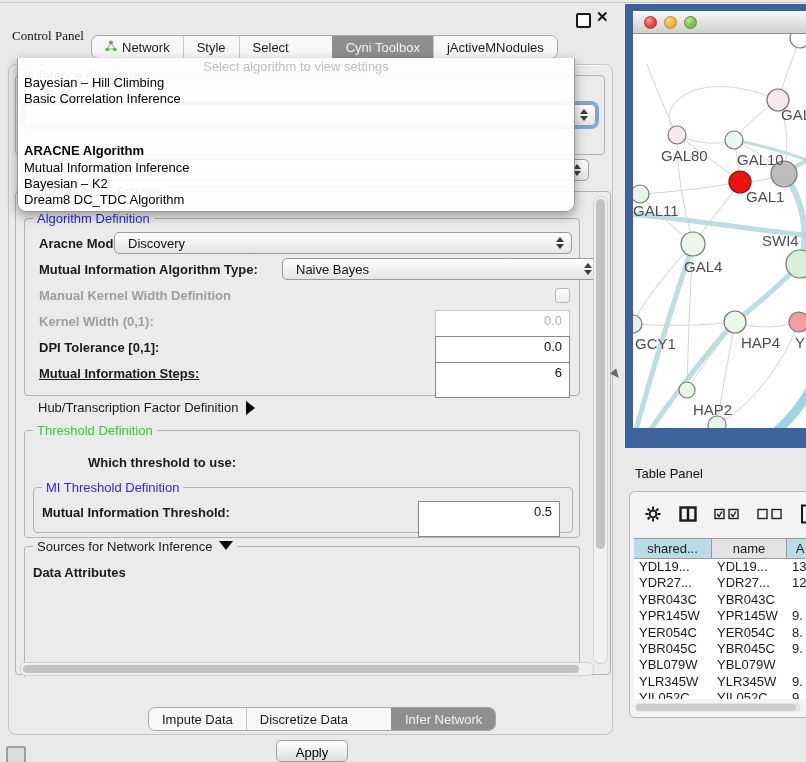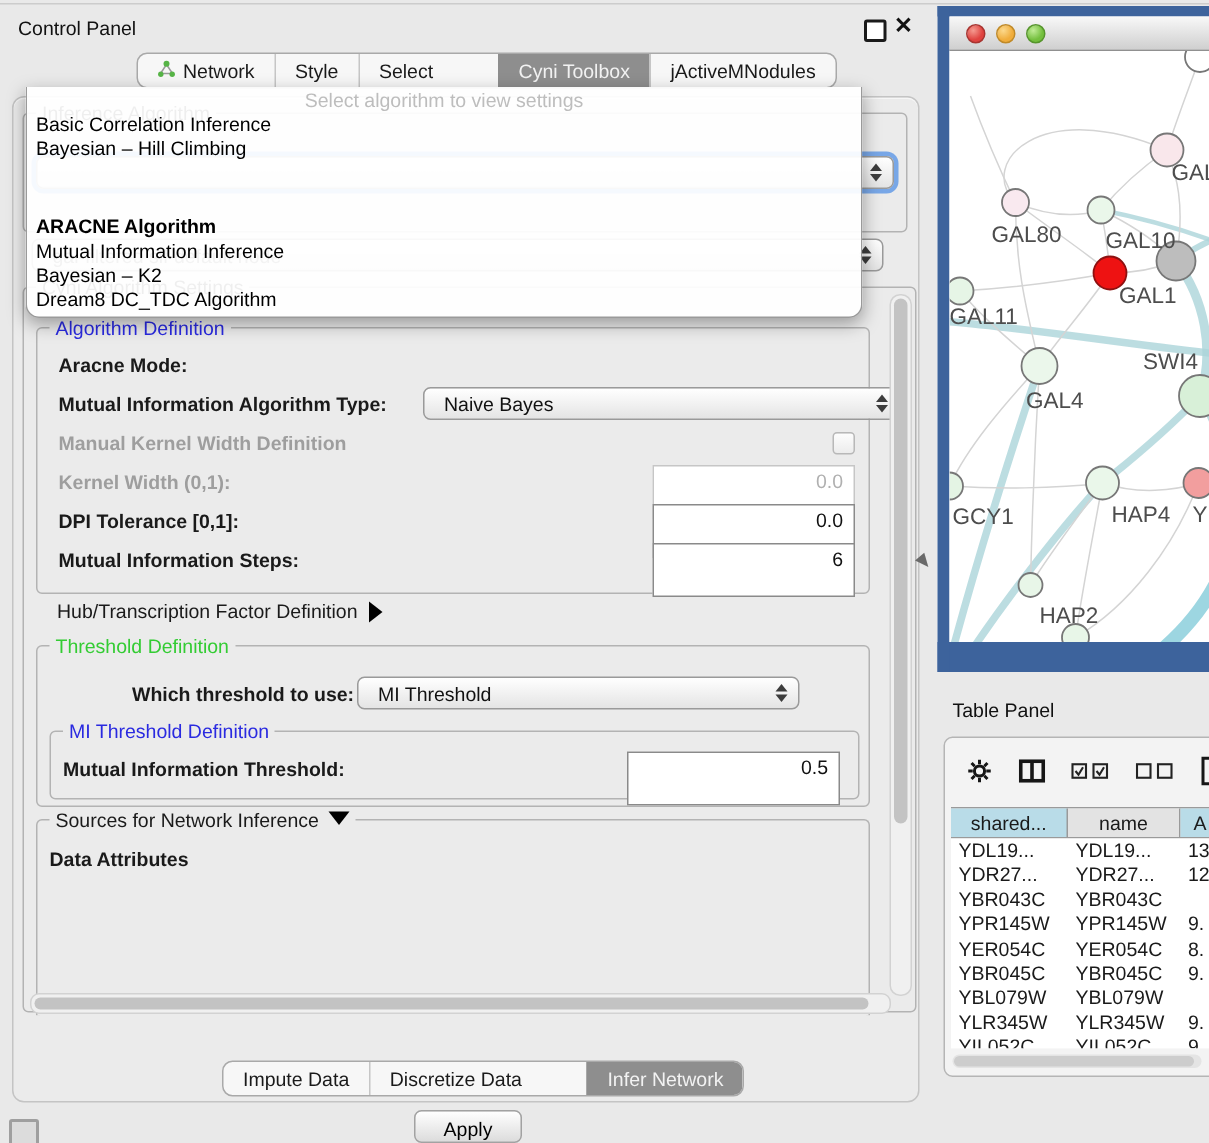--- a/index.html
+++ b/index.html
@@ -1,21 +1,21 @@
 <!DOCTYPE html>
 <html><head>
 <meta charset="utf-8">
 <style>
   html,body{margin:0;padding:0;background:#e9e9e9;}
   #screen{position:relative;width:806px;height:762px;overflow:hidden;background:#e9e9e9;
           font-family:"Liberation Sans", sans-serif;font-size:13px;color:#1a1a1a;}
   .topline{position:absolute;left:0;top:2px;width:806px;height:1px;background:#cccccc;}
 
   
-  .cp-title{position:absolute;left:12px;top:11px;font-size:13px;color:#111;}
+  .cp-title{position:absolute;left:12px;top:28px;font-size:13px;color:#111;font-family:Liberation Serif, serif;}
   .float-btn{position:absolute;left:576px;top:13px;width:11px;height:11px;border:2px solid #1a1a1a;border-radius:2px;background:#fff;}
   .close-btn{position:absolute;left:596px;top:8px;font-size:15px;font-weight:bold;color:#111;}
 
   .seg-bar{display:flex;border:1px solid #a9a9a9;border-radius:7px;background:#f7f7f7;overflow:hidden;height:22px;align-items:stretch;}
   .seg{display:flex;align-items:center;gap:5px;padding:0 13px;border-left:1px solid #c6c6c6;color:#1a1a1a;white-space:nowrap;}
   .seg:first-child{border-left:none;}
   .seg.sel{background:#8e8e8e;color:#f2f2f2;border-left-color:#8e8e8e;margin-left:30px;}
   #cp-tabs{position:absolute;left:91px;top:35px;}
   #bottom-tabs{position:absolute;left:148px;top:707px;}
 
@@ -145,74 +145,74 @@
       <span>gal-filtered sif default node</span>
       <span class="arrows">
           <span class="arr-up"></span>
           <span class="arr-dn"></span>
         </span>
     </div>
 
     <div class="popup">
       <div class="ph">Select algorithm to view settings</div>
       <div id="algo-list">
+          <div class="item">Bayesian – Hill Climbing</div>
           <div class="item">Basic Correlation Inference</div>
-          <div class="item">Bayesian – Hill Climbing</div>
           <div class="item b">ARACNE Algorithm</div>
           <div class="item">Mutual Information Inference</div>
           <div class="item">Bayesian – K2</div>
           <div class="item">Dream8 DC_TDC Algorithm</div>
         </div>
     </div>
 
     <div class="groupbox" style="left:6px;top:126px;width:594px;height:482px;">
       <div class="grouplabel">Cyni Algorithm Settings</div>
 
       <div class="groupbox" style="left:8px;top:26px;width:554px;height:176px;">
         <div class="grouplabel blue">Algorithm Definition</div>
 
         <div class="lbl" style="left:14px;top:17px;">Aracne Mode:</div>
+        <div class="combo" style="left:89px;top:13px;width:458px;">
+          <span>Discovery</span>
+          <span class="arrows">
+              <span class="arr-up"></span>
+              <span class="arr-dn"></span>
+            </span>
+        </div>
 
         <div class="lbl" style="left:14px;top:43px;">Mutual Information Algorithm Type:</div>
         <div class="combo" style="left:257px;top:39px;width:318px;">
           <span>Naive Bayes</span>
           <span class="arrows">
               <span class="arr-up"></span>
               <span class="arr-dn"></span>
             </span>
         </div>
 
         <div class="lbl dis" style="left:14px;top:69px;">Manual Kernel Width Definition</div>
         <div class="checkbox" style="left:530px;top:69px;"></div>
 
         <div class="lbl dis" style="left:14px;top:95px;">Kernel Width (0,1):</div>
         <div class="field dis" style="left:410px;top:91px;width:135px;">0.0</div>
 
         <div class="lbl" style="left:14px;top:121px;">DPI Tolerance [0,1]:</div>
         <div class="field" style="left:410px;top:117px;width:135px;">0.0</div>
 
-        <div class="lbl" style="left:14px;top:147px;">Mutual Information Steps:</div>
+        <div class="lbl" style="left:14px;top:147px;text-decoration:underline;">Mutual Information Steps:</div>
         <div class="field" style="left:410px;top:143px;width:135px;">6</div>
       </div>
 
       <div class="lbl plain" style="left:22px;top:208px;">
         <span>Hub/Transcription Factor Definition</span><span class="tri-right"></span>
       </div>
 
       <div class="groupbox" style="left:8px;top:238px;width:554px;height:106px;">
         <div class="grouplabel green">Threshold Definition</div>
 
         <div class="lbl" style="left:63px;top:24px;">Which threshold to use:</div>
-        <div class="combo" style="left:213px;top:20px;width:295px;">
-          <span>MI Threshold</span>
-          <span class="arrows">
-              <span class="arr-up"></span>
-              <span class="arr-dn"></span>
-            </span>
-        </div>
 
         <div class="groupbox" style="left:8px;top:56px;width:538px;height:44px;">
           <div class="grouplabel blue">MI Threshold Definition</div>
           <div class="lbl" style="left:8px;top:17px;">Mutual Information Threshold:</div>
           <div class="field" style="left:384px;top:13px;width:142px;">0.5</div>
         </div>
       </div>
 
       <div class="groupbox" style="left:8px;top:354px;width:554px;height:130px;border-bottom:none;border-radius:4px 4px 0 0;">
         <div class="grouplabel plain">

